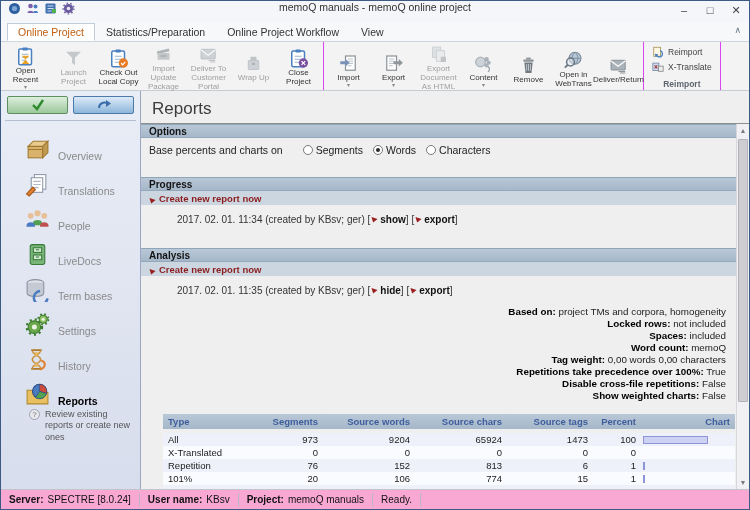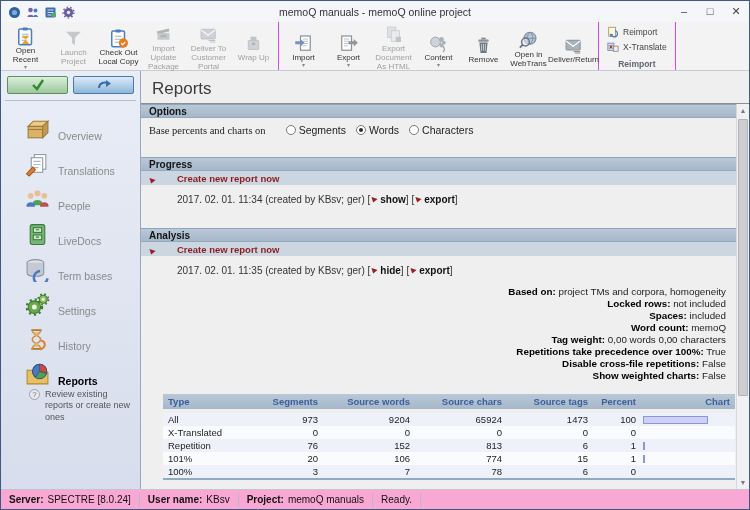--- a/index.html
+++ b/index.html
@@ -1,20 +1,20 @@
 <!DOCTYPE html>
 <html><head>
 <meta charset="utf-8">
 <style>
   * { margin:0; padding:0; box-sizing:border-box; }
   html,body { width:750px; height:510px; font-family:"Liberation Sans", sans-serif; background:#fff; overflow:hidden; }
   .window { position:absolute; inset:0; border:1px solid #3c5a84; display:flex; flex-direction:column; background:#f2f2f2; }
 
   
-  .titlebar { height:21px; background:#f4f6f9; display:flex; align-items:center; position:relative; flex:0 0 auto; }
+  .titlebar { height:21px; background:#f4f6f9; display:flex; position:relative; flex:0 0 auto; }
   .qat { display:flex; gap:5px; margin-left:7px; }
   .qat span { width:13px; height:13px; display:inline-block; }
   .win-title { position:absolute; left:0; right:0; text-align:center; font-size:10.5px; color:#333; pointer-events:none; }
   .win-ctrls { margin-left:auto; display:flex; }
   .win-ctrls div { width:26px; height:20px; text-align:center; font-size:11px; color:#444; line-height:19px; }
 
   
   .tabrow { height:20px; background:#f7f8fa; border-bottom:1px solid #cdd5e0; display:flex; align-items:flex-end; padding-left:6px; font-size:10.5px; position:relative; flex:0 0 auto; }
   .tab { padding:2px 10px 2px; color:#333; border:1px solid transparent; }
   .tab.active { background:#fff; border:1px solid #c2cbd8; border-bottom-color:#fff; color:#c05f12; }
@@ -53,26 +53,26 @@
   .qmark { width:11px; height:11px; border-radius:50%; background:#e8e8ee; border:1px solid #a0a0b0; color:#777; font-size:8px; text-align:center; line-height:10px; flex:0 0 auto; }
 
   
   .content { flex:1; position:relative; background:#efefef; min-width:0; }
   .page-title { font-size:17px; color:#3c3c3c; padding:8px 0 0 11px; height:32px; }
   .title-rule { position:absolute; left:0; right:0; top:32px; height:1px; background:#8f8f8f; }
   .scrollwrap { position:absolute; top:33px; left:0; right:13px; bottom:0; overflow:hidden; font-size:10.5px; }
 
   .sec-header { height:14px; background:linear-gradient(#b9c8d7,#a5b7c9); border-top:1px solid #8fa5b9; border-bottom:1px solid #95a9bc; font-weight:bold; font-size:10px; color:#141414; padding-left:8px; line-height:13px; }
   .opts-row { display:flex; align-items:center; gap:6px; padding:6px 8px 4px; font-size:10.5px; color:#222; }
-  .opts-label { margin-right:14px;font-family:Liberation Serif, serif; }
+  .opts-label { margin-right:14px; }
   .radio-item { display:flex; align-items:center; gap:3px; margin-right:10px; }
   .radio { width:10px; height:10px; border:1px solid #7a7a7a; border-radius:50%; background:#fff; display:inline-block; }
   .radio.sel::after { content:""; display:block; width:4px; height:4px; margin:2px; background:#2a2a2a; border-radius:50%; }
 
-  .create-row { background:#ccd6e0; height:14px; display:flex; align-items:center; gap:21px; padding-left:8px; font-size:9.5px; font-weight:bold; color:#8b1d1d; }
+  .create-row { background:#ccd6e0; height:14px; display:flex; align-items:center; gap:3px; padding-left:8px; font-size:9.5px; font-weight:bold; color:#8b1d1d; }
   .marker, .marker svg { width:7px; height:7px; display:inline-block; flex:0 0 auto; }
   .report-line { padding:9px 0 2px 36px; color:#333; font-size:10px; }
   .report-line b { color:#111; }
   .bracket { white-space:nowrap; }
   .bracket::before { content:"["; font-weight:normal; }
   .bracket::after { content:"]"; font-weight:normal; }
   .report-line .marker { margin:0 2px 0 1px; }
 
   .mt-progress { margin-top:17px; }
   .mt-analysis { margin-top:21px; }
@@ -133,20 +133,27 @@
           </svg></span>
     </div>
     <div class="win-title">memoQ manuals - memoQ online project</div>
     <div class="win-ctrls">
       <div>–</div>
       <div>□</div>
       <div>✕</div>
     </div>
   </div>
 
+  <div class="tabrow" id="tabrow">
+    <div class="tab active">Online Project</div>
+      <div class="tab">Statistics/Preparation</div>
+      <div class="tab">Online Project Workflow</div>
+      <div class="tab">View</div>
+      <span class="ribbon-collapse">∧</span>
+  </div>
 
   <div class="ribbon" id="ribbon-groups">
       <div class="rgroup">
         <div class="rbtns">
           <div class="rbtn">
             <span class="ric"><svg viewBox="0 0 28 28">
                 <rect x="5" y="4" width="17" height="21" rx="2" fill="#fff" stroke="#4a7fc0" stroke-width="2"></rect>
                 <rect x="10" y="2" width="7" height="4" rx="1" fill="#4a7fc0"></rect>
                 <path d="M9 11h9M9 15h9M9 19h6" stroke="#9ab2cc" stroke-width="1.4" fill="none"></path>
                 <polygon points="9,13 19,13 14,18" fill="#e8a428"></polygon>
@@ -188,20 +195,30 @@
               </svg></span>
             <div>Deliver To Customer Portal</div>
           </div>
           <div class="rbtn disabled">
             <span class="ric"><svg viewBox="0 0 28 28">
                 <rect x="10" y="5" width="8" height="5" fill="#8f969c"></rect>
                 <rect x="7" y="10" width="14" height="12" rx="1" fill="#aab2ba" stroke="#7a828a"></rect>
                 <rect x="12" y="13" width="4" height="3" fill="#6f767c"></rect>
               </svg></span>
             <div>Wrap Up</div>
+          </div>
+          <div class="rbtn">
+            <span class="ric"><svg viewBox="0 0 28 28">
+                <rect x="5" y="4" width="17" height="21" rx="2" fill="#fff" stroke="#4a7fc0" stroke-width="2"></rect>
+                <rect x="10" y="2" width="7" height="4" rx="1" fill="#4a7fc0"></rect>
+                <path d="M9 11h9M9 15h9M9 19h6" stroke="#9ab2cc" stroke-width="1.4" fill="none"></path>
+                <circle cx="20.5" cy="20" r="6.2" fill="#7a4fa0"></circle>
+                <path d="M18 17.5l5 5M23 17.5l-5 5" stroke="#fff" stroke-width="1.7"></path>
+              </svg></span>
+            <div>Close Project</div>
           </div>
         </div>
         <div class="rgroup-label">Manage Project</div>
       </div>
       <div class="rgroup">
         <div class="rbtns">
           <div class="rbtn">
             <span class="ric"><svg viewBox="0 0 28 28">
                 <rect x="10" y="4" width="13" height="19" fill="#fff" stroke="#8a9298" stroke-width="1.6"></rect>
                 <path d="M13 8h7M13 11h7M13 14h7M13 17h5" stroke="#b4bcc4" stroke-width="1.2"></path>

